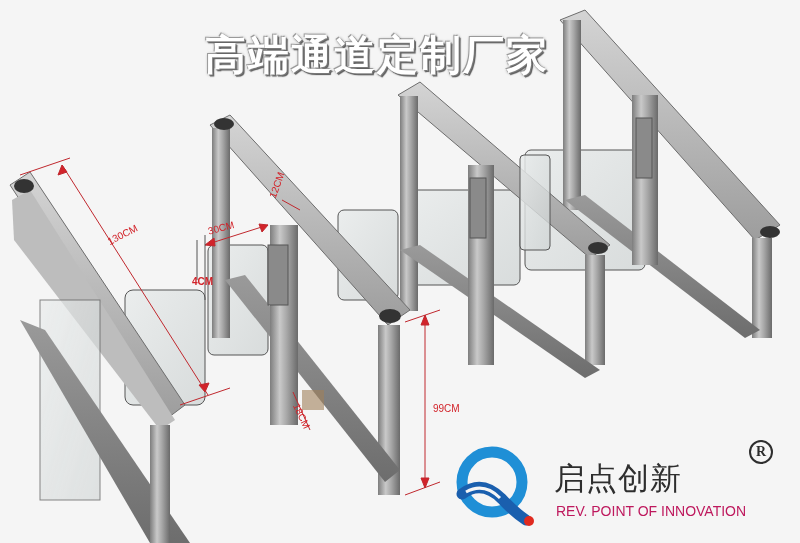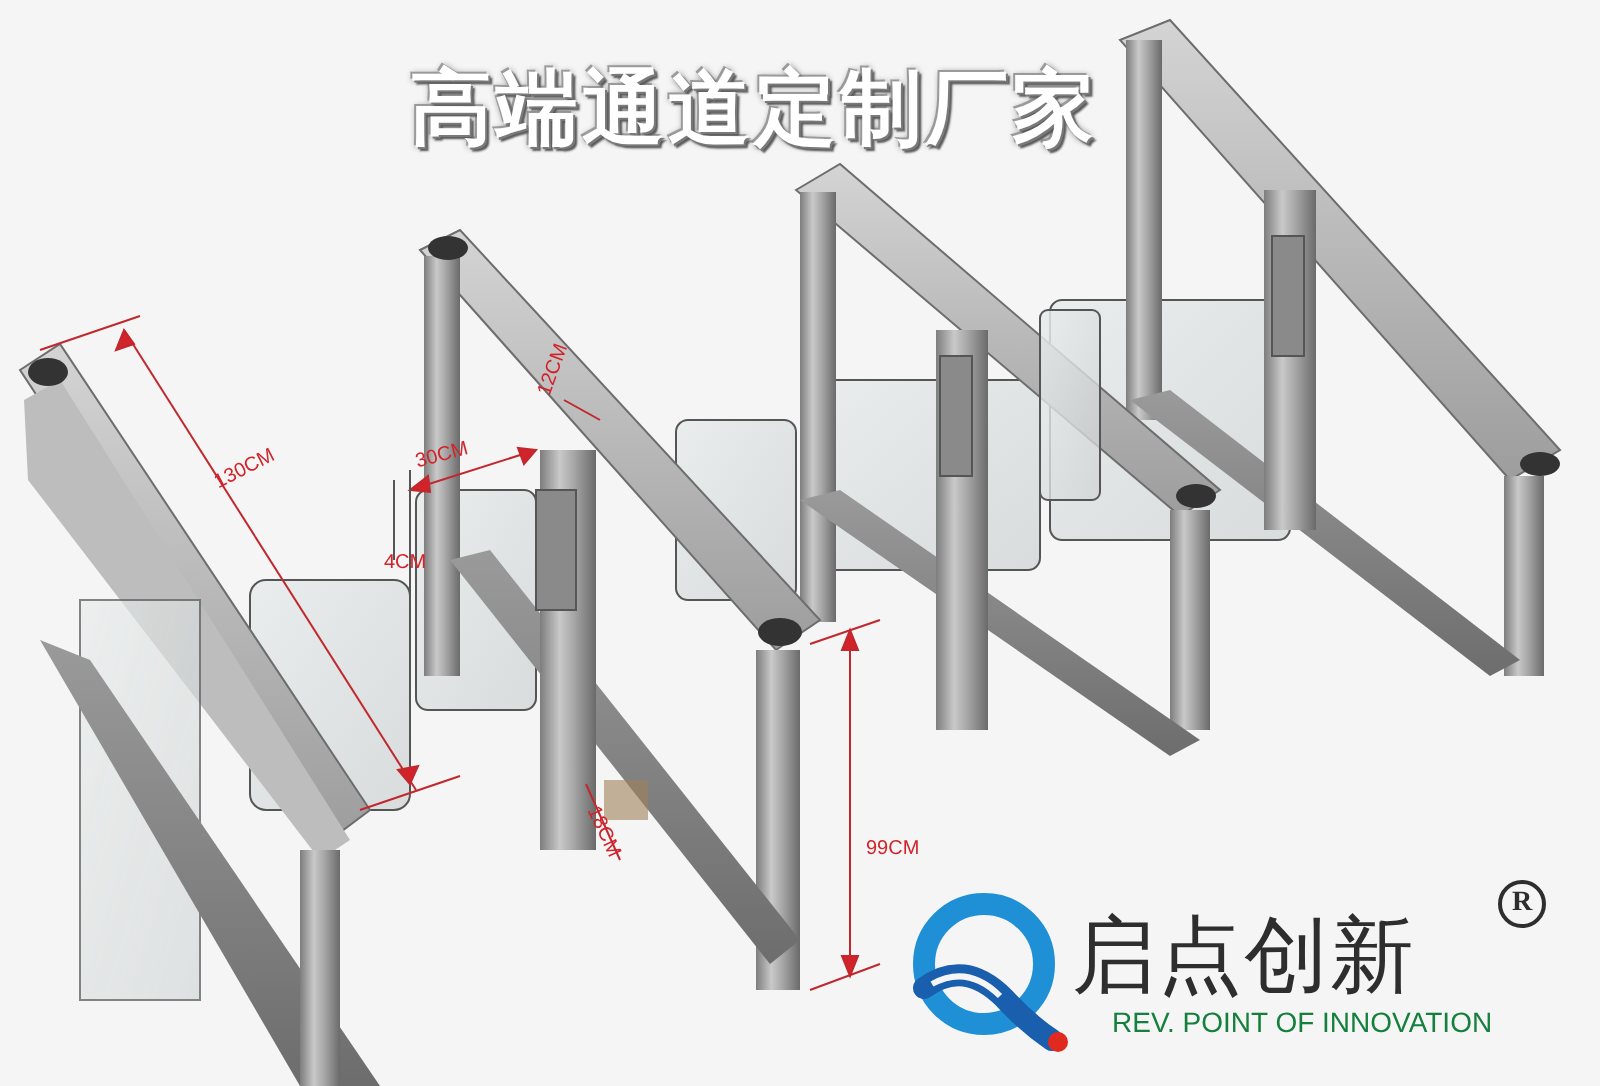--- a/index.html
+++ b/index.html
@@ -7,24 +7,24 @@
          font-family: "DejaVu Sans", sans-serif; }
   #scene { position: absolute; left: 0; top: 0; width: 800px; height: 543px; }
   .headline { position: absolute; left: 205px; top: 28px; width: 400px; height: 60px;
     font-family: Liberation Mono, monospace; font-size: 41px; font-weight: bold; color: #ffffff;
     letter-spacing: 2px; line-height: 60px; white-space: nowrap;
     text-shadow: 1px 1px 0 #7a7a7a, 2px 2px 1px #5a5a5a, -1px -1px 0 #9a9a9a, 0 0 3px rgba(0,0,0,0.45); }
   .dim-label { position: absolute; font-family: "Liberation Sans", sans-serif; font-size: 10px;
     color: #d2232a; white-space: nowrap; transform-origin: 0 0; line-height: 10px; }
   .logo { position: absolute; left: 452px; top: 440px; width: 340px; height: 90px; }
   .logo-mark { position: absolute; left: 0; top: 4px; width: 84px; height: 84px; }
-  .brand-cn { position: absolute; left: 84px; top: 15px; font-family: "DejaVu Sans", sans-serif;
-    font-size: 42px; line-height: 46px; color: #2e2e2e; letter-spacing: 1px; white-space: nowrap; }
+  .brand-cn { position: absolute; left: 102px; top: 15px; font-family: "DejaVu Sans", sans-serif;
+    font-size: 31px; line-height: 46px; color: #2e2e2e; letter-spacing: 1px; white-space: nowrap; }
   .brand-en { position: absolute; left: 104px; top: 63px; font-family: "Liberation Sans", sans-serif;
-    font-size: 14px; line-height: 16px; color: #15803d; white-space: nowrap; }
+    font-size: 14px; line-height: 16px; color: #be185d; white-space: nowrap; }
   .reg { position: absolute; left: 297px; top: 0px; width: 20px; height: 20px; border: 2px solid #2e2e2e;
     border-radius: 50%; font-family: "Liberation Serif", serif; font-size: 14px; line-height: 20px;
     text-align: center; color: #2e2e2e; font-weight: bold; }
 </style>
 </head>
 <body>
 
 <svg id="scene" viewBox="0 0 800 543" xmlns="http://www.w3.org/2000/svg">
   <defs>
     <linearGradient id="steelH" x1="0" y1="0" x2="1" y2="0">
@@ -117,24 +117,24 @@
     <polygon points="425,488 421,478 429,478"></polygon>
 
     <line x1="293" y1="392" x2="310" y2="430"></line>
   </g>
 </svg>
 
 <div class="headline">高端通道定制厂家</div>
 
 <div class="dim-label" style="left:106px; top:238px; transform: rotate(-27deg);">130CM</div>
 <div class="dim-label" style="left:207px; top:227px; transform: rotate(-15deg);">30CM</div>
-<div class="dim-label" style="left:192px; top:277px;">4CM</div>
+<div class="dim-label" style="left:192px; top:277px;font-weight:bold;">4CM</div>
 <div class="dim-label" style="left:268px; top:196px; transform: rotate(-70deg);">12CM</div>
 <div class="dim-label" style="left:300px; top:402px; transform: rotate(65deg);">18CM</div>
-<div class="dim-label" style="left:433px; top:420px;text-align:right;">99CM</div>
+<div class="dim-label" style="left:433px; top:404px;text-align:right;">99CM</div>
 
 <div class="logo">
   <svg class="logo-mark" viewBox="0 0 84 84">
     <circle cx="40" cy="38" r="30" fill="none" stroke="#1f8fd6" stroke-width="11"></circle>
     <path d="M10,50 Q30,35 50,55 Q62,68 74,76" fill="none" stroke="#1a5fae" stroke-width="11" stroke-linecap="round"></path>
     <path d="M14,48 Q32,38 48,54" fill="none" stroke="#f5f5f5" stroke-width="3"></path>
     <circle cx="77" cy="77" r="5" fill="#e02a1f"></circle>
   </svg>
   <div class="brand-cn">启点创新</div>
   <div class="brand-en">REV. POINT OF INNOVATION</div>

